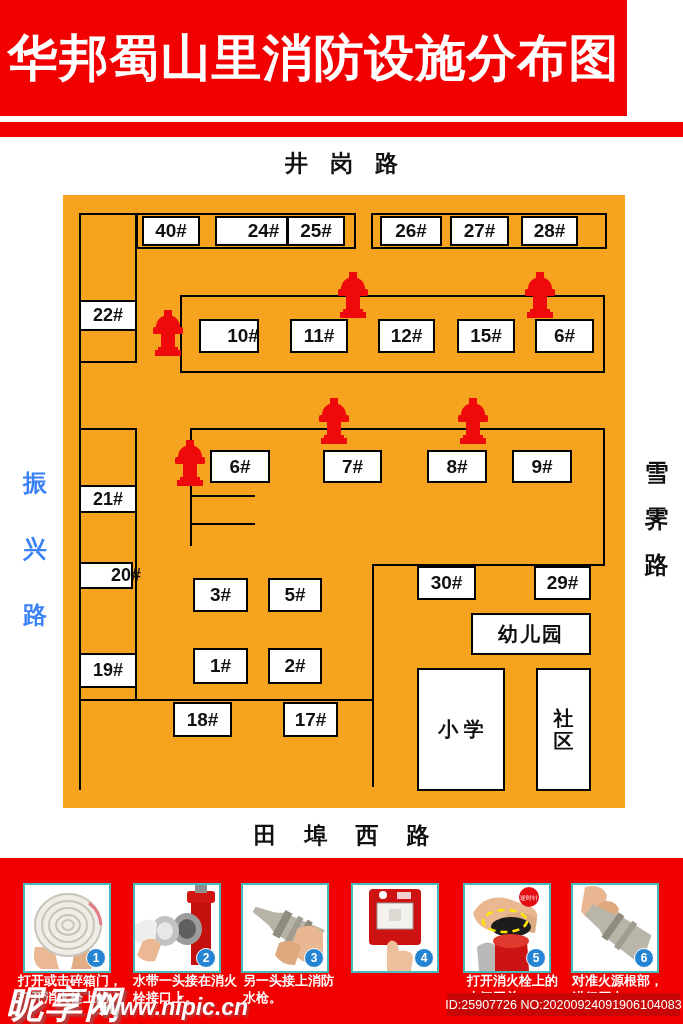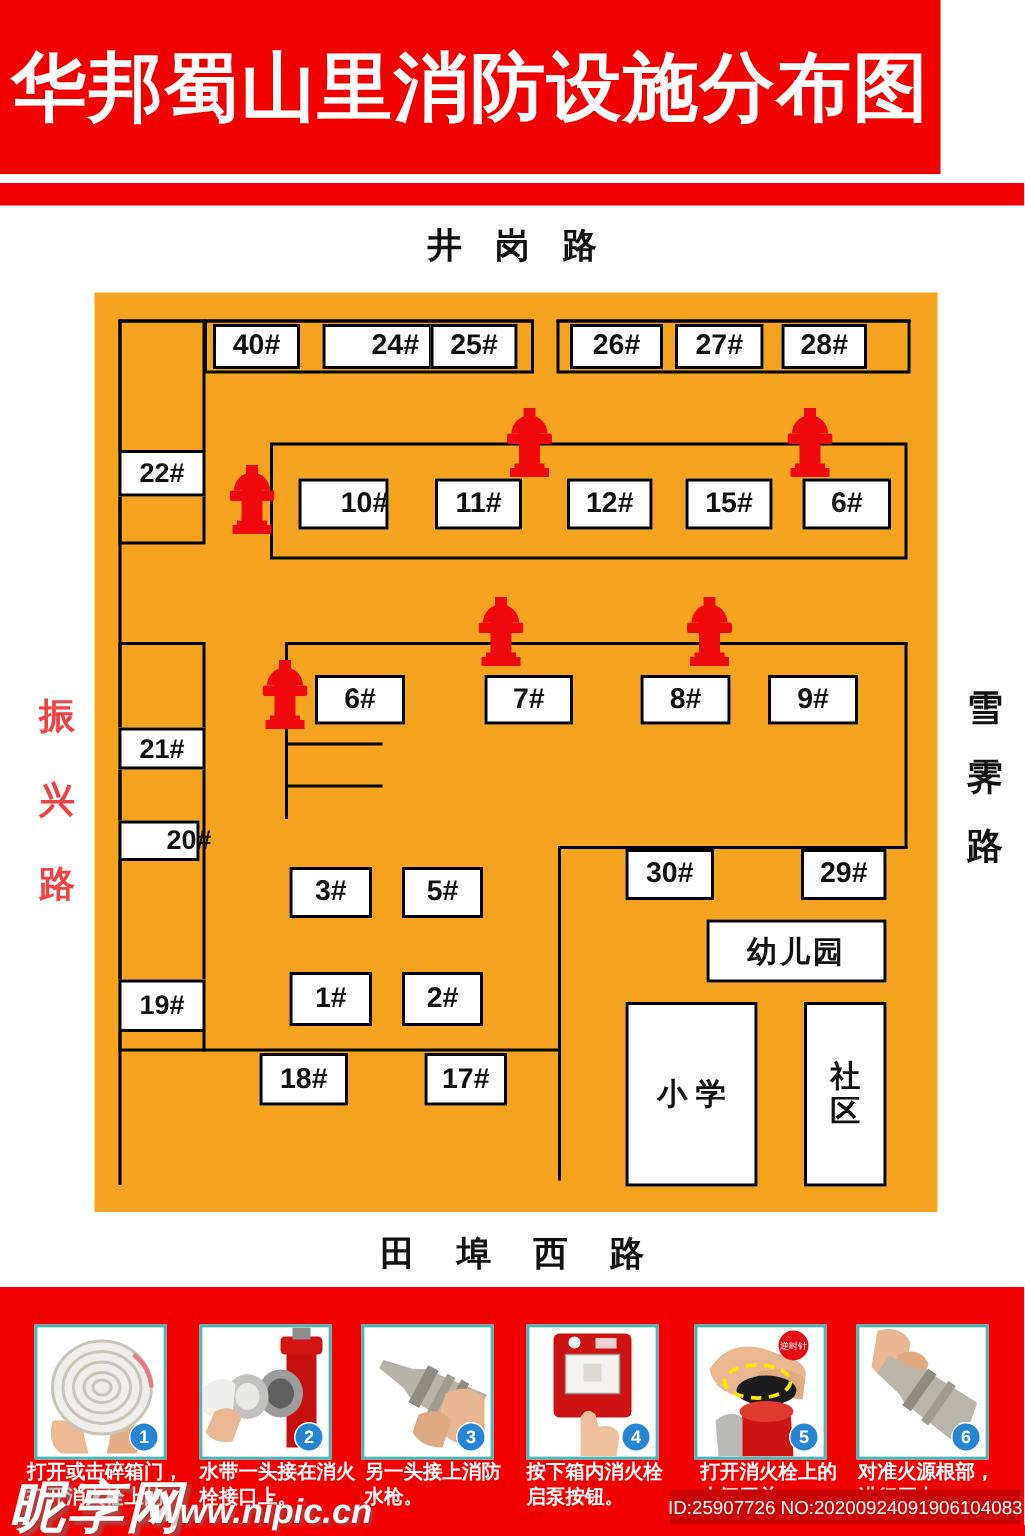--- a/index.html
+++ b/index.html
@@ -9,21 +9,21 @@
   .header{position:absolute;left:0;top:0;width:627px;height:116px;background:var(--c-red,#f20000);
           display:flex;align-items:center;justify-content:center;text-align:center;}
   .header .title{color:#fff;font-size:50px;font-weight:900;letter-spacing:1px;white-space:nowrap;}
   .stripe{position:absolute;left:0;top:122px;width:683px;height:15px;background:var(--c-red,#f20000);}
   
   .road-north{position:absolute;left:0;top:148px;width:683px;text-align:center;font-size:23px;
               font-weight:600;letter-spacing:22px;text-indent:22px;color:#111;}
   .road-south{position:absolute;left:0;top:820px;width:683px;text-align:center;font-size:23px;
               font-weight:600;letter-spacing:28px;text-indent:28px;color:#111;}
   .road-west{position:absolute;left:23px;top:450px;width:27px;font-size:24px;font-weight:600;
-             line-height:56px;word-break:break-all;text-align:right;color:#ef4444;}
+             line-height:66px;word-break:break-all;text-align:left;color:#3b82f6;}
   .road-east{position:absolute;left:643px;top:450px;width:27px;font-size:24px;font-weight:600;
              line-height:46px;word-break:break-all;text-align:center;color:#111;}
   
   .map{position:absolute;left:63px;top:195px;width:562px;height:613px;background:var(--c-orange,#F6A41F);}
   .hline,.vline{position:absolute;background:var(--c-line,#000);}
   .hline{height:2px;}.vline{width:2px;}
   .band{position:absolute;border:2px solid var(--c-line,#000);box-sizing:border-box;}
   .bldg{position:absolute;background:#fff;border:2px solid var(--c-line,#000);box-sizing:border-box;
         display:flex;align-items:center;justify-content:center;font-size:19px;font-weight:600;color:#111;}
   .bldg.small{font-size:18px;}
@@ -82,21 +82,21 @@
 
     <div class="bldg" style="left:79px;top:21px;width:58px;height:30px;">40#</div>
     <div class="bldg" style="left:152px;top:21px;width:73px;height:30px;padding-left:24px;">24#</div>
     <div class="bldg" style="left:224px;top:21px;width:58px;height:30px;">25#</div>
     <div class="bldg" style="left:317px;top:21px;width:62px;height:30px;">26#</div>
     <div class="bldg" style="left:387px;top:21px;width:59px;height:30px;">27#</div>
     <div class="bldg" style="left:458px;top:21px;width:57px;height:30px;">28#</div>
 
     <div class="bldg small" style="left:16px;top:105px;width:58px;height:31px;">22#</div>
     <div class="bldg small" style="left:16px;top:290px;width:58px;height:28px;">21#</div>
-    <div class="bldg small" style="left:16px;top:352px;width:54px;height:27px;padding-left:40px;">20#</div>
+    <div class="bldg small" style="left:16px;top:367px;width:54px;height:27px;padding-left:40px;">20#</div>
     <div class="bldg small" style="left:16px;top:458px;width:58px;height:35px;">19#</div>
 
     <div class="bldg" style="left:136px;top:124px;width:60px;height:34px;padding-left:28px;">10#</div>
     <div class="bldg" style="left:227px;top:124px;width:58px;height:34px;">11#</div>
     <div class="bldg" style="left:315px;top:124px;width:57px;height:34px;">12#</div>
     <div class="bldg" style="left:394px;top:124px;width:58px;height:34px;">15#</div>
     <div class="bldg" style="left:472px;top:124px;width:59px;height:34px;">6#</div>
 
     <div class="bldg" style="left:147px;top:255px;width:60px;height:33px;">6#</div>
     <div class="bldg" style="left:260px;top:255px;width:59px;height:33px;">7#</div>
@@ -273,24 +273,20 @@
       <div>打开消火栓上的。</div>
     </div>
     <div class="caption" style="left:133px;">
       <div>水带一头接在消火</div>
       <div>栓接口上。</div>
     </div>
     <div class="caption" style="left:243px;">
       <div>另一头接上消防</div>
       <div>水枪。</div>
     </div>
-    <div class="caption" style="left:351px;">
-      <div>按下箱内消火栓</div>
-      <div>启泵按钮。</div>
-    </div>
     <div class="caption" style="left:467px;">
       <div>打开消火栓上的</div>
       <div>水阀开关。</div>
     </div>
     <div class="caption" style="left:572px;">
       <div>对准火源根部，</div>
       <div>进行灭火。</div>
     </div>
 
     <div class="wm-name">昵享网</div>

